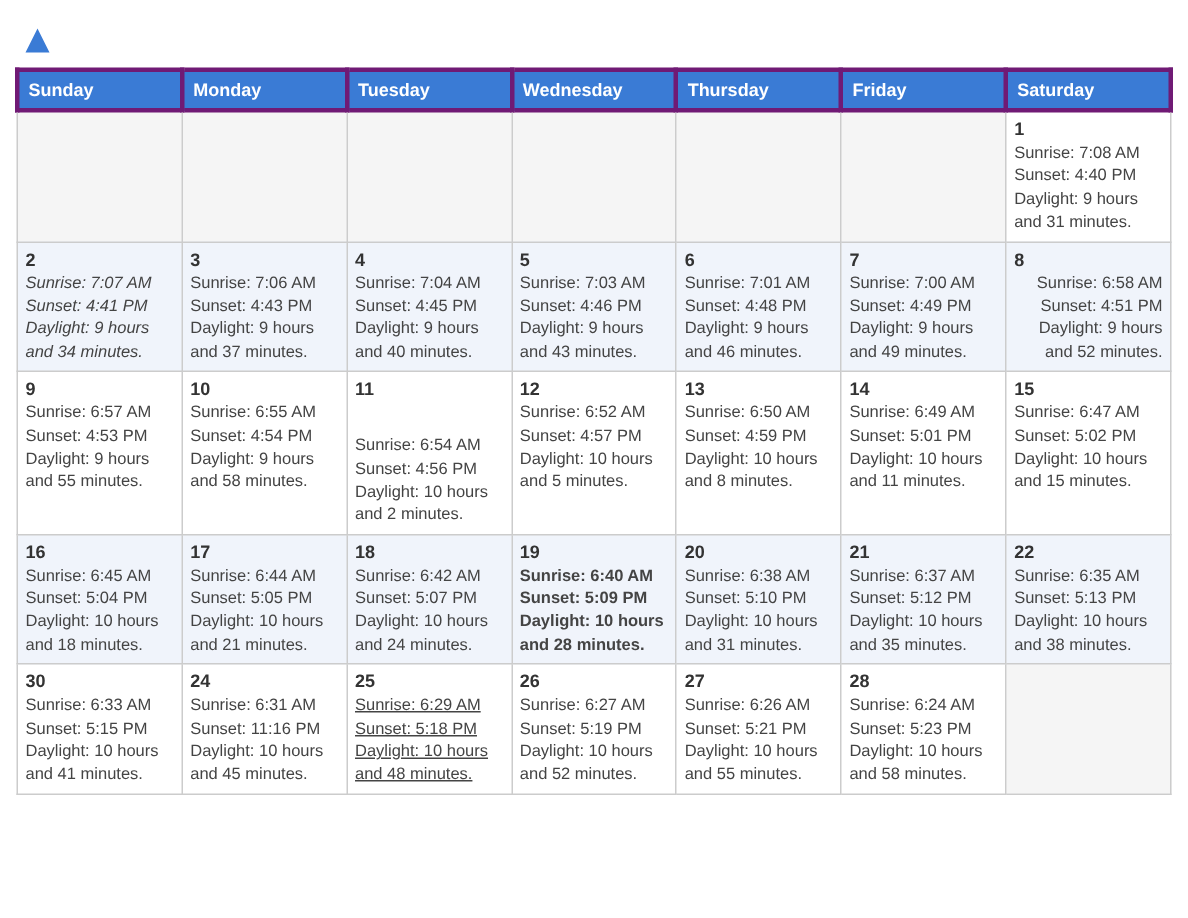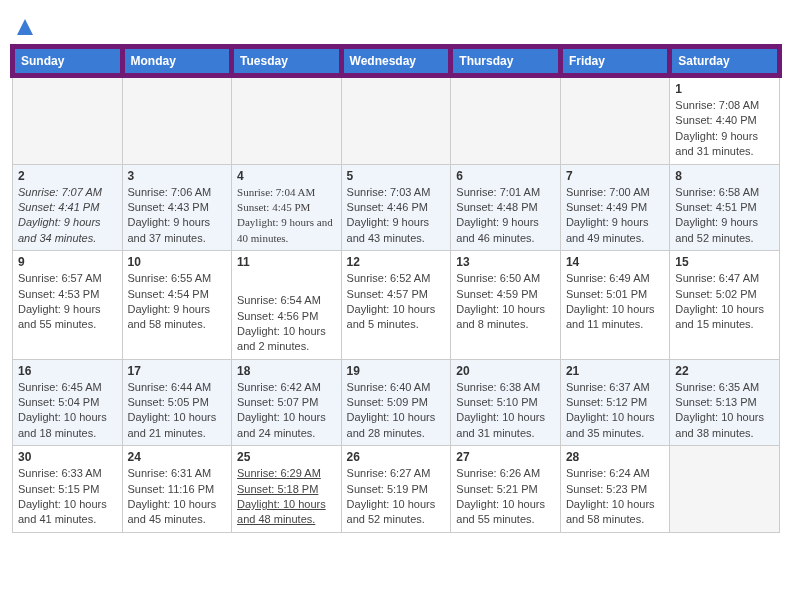--- a/index.html
+++ b/index.html
@@ -50,21 +50,21 @@
       border-collapse: collapse;
       border: 1px solid #ccc;
       margin-top: 4px;
     }
     .calendar th {
       background-color: #3a7bd5;
       color: #fff;
       text-align: left;
       padding: 5px 6px;
       font-size: 12px;
-      border: 5px solid #701a75;
+      border: 3px solid #701a75;
     }
     .calendar td {
       vertical-align: top;
       padding: 4px 5px;
       border: 1px solid #ccc;
       font-size: 9.5px;
       color: #333;
       width: 110px;
       min-height: 80px;
       background: #fff;
@@ -147,21 +147,21 @@
 Daylight: 9 hours and 34 minutes.</div>
           </td>
           <td>
             <span class="day-num">3</span>
             <div class="day-info" style="white-space: pre-line;">Sunrise: 7:06 AM
 Sunset: 4:43 PM
 Daylight: 9 hours and 37 minutes.</div>
           </td>
           <td>
             <span class="day-num">4</span>
-            <div class="day-info" style="white-space: pre-line; font-family: Liberation Serif, serif;">Sunrise: 7:04 AM
+            <div class="day-info" style="white-space: pre-line;">Sunrise: 7:04 AM
 Sunset: 4:45 PM
 Daylight: 9 hours and 40 minutes.</div>
           </td>
           <td>
             <span class="day-num">5</span>
             <div class="day-info" style="white-space: pre-line;">Sunrise: 7:03 AM
 Sunset: 4:46 PM
 Daylight: 9 hours and 43 minutes.</div>
           </td>
           <td>
@@ -171,21 +171,21 @@
 Daylight: 9 hours and 46 minutes.</div>
           </td>
           <td>
             <span class="day-num">7</span>
             <div class="day-info" style="white-space: pre-line;">Sunrise: 7:00 AM
 Sunset: 4:49 PM
 Daylight: 9 hours and 49 minutes.</div>
           </td>
           <td>
             <span class="day-num">8</span>
-            <div class="day-info" style="white-space: pre-line;">Sunrise: 6:58 AM
+            <div class="day-info" style="white-space: pre-line; text-align: right;">Sunrise: 6:58 AM
 Sunset: 4:51 PM
 Daylight: 9 hours and 52 minutes.</div>
           </td>
         </tr>
         <tr>
           <td>
             <span class="day-num">9</span>
             <div class="day-info" style="white-space: pre-line;">Sunrise: 6:57 AM
 Sunset: 4:53 PM
 Daylight: 9 hours and 55 minutes.</div>
@@ -241,21 +241,21 @@
 Daylight: 10 hours and 21 minutes.</div>
           </td>
           <td>
             <span class="day-num">18</span>
             <div class="day-info" style="white-space: pre-line;">Sunrise: 6:42 AM
 Sunset: 5:07 PM
 Daylight: 10 hours and 24 minutes.</div>
           </td>
           <td>
             <span class="day-num">19</span>
-            <div class="day-info" style="white-space: pre-line;">Sunrise: 6:40 AM
+            <div class="day-info" style="white-space: pre-line; font-weight: bold;">Sunrise: 6:40 AM
 Sunset: 5:09 PM
 Daylight: 10 hours and 28 minutes.</div>
           </td>
           <td>
             <span class="day-num">20</span>
             <div class="day-info" style="white-space: pre-line;">Sunrise: 6:38 AM
 Sunset: 5:10 PM
 Daylight: 10 hours and 31 minutes.</div>
           </td>
           <td>

